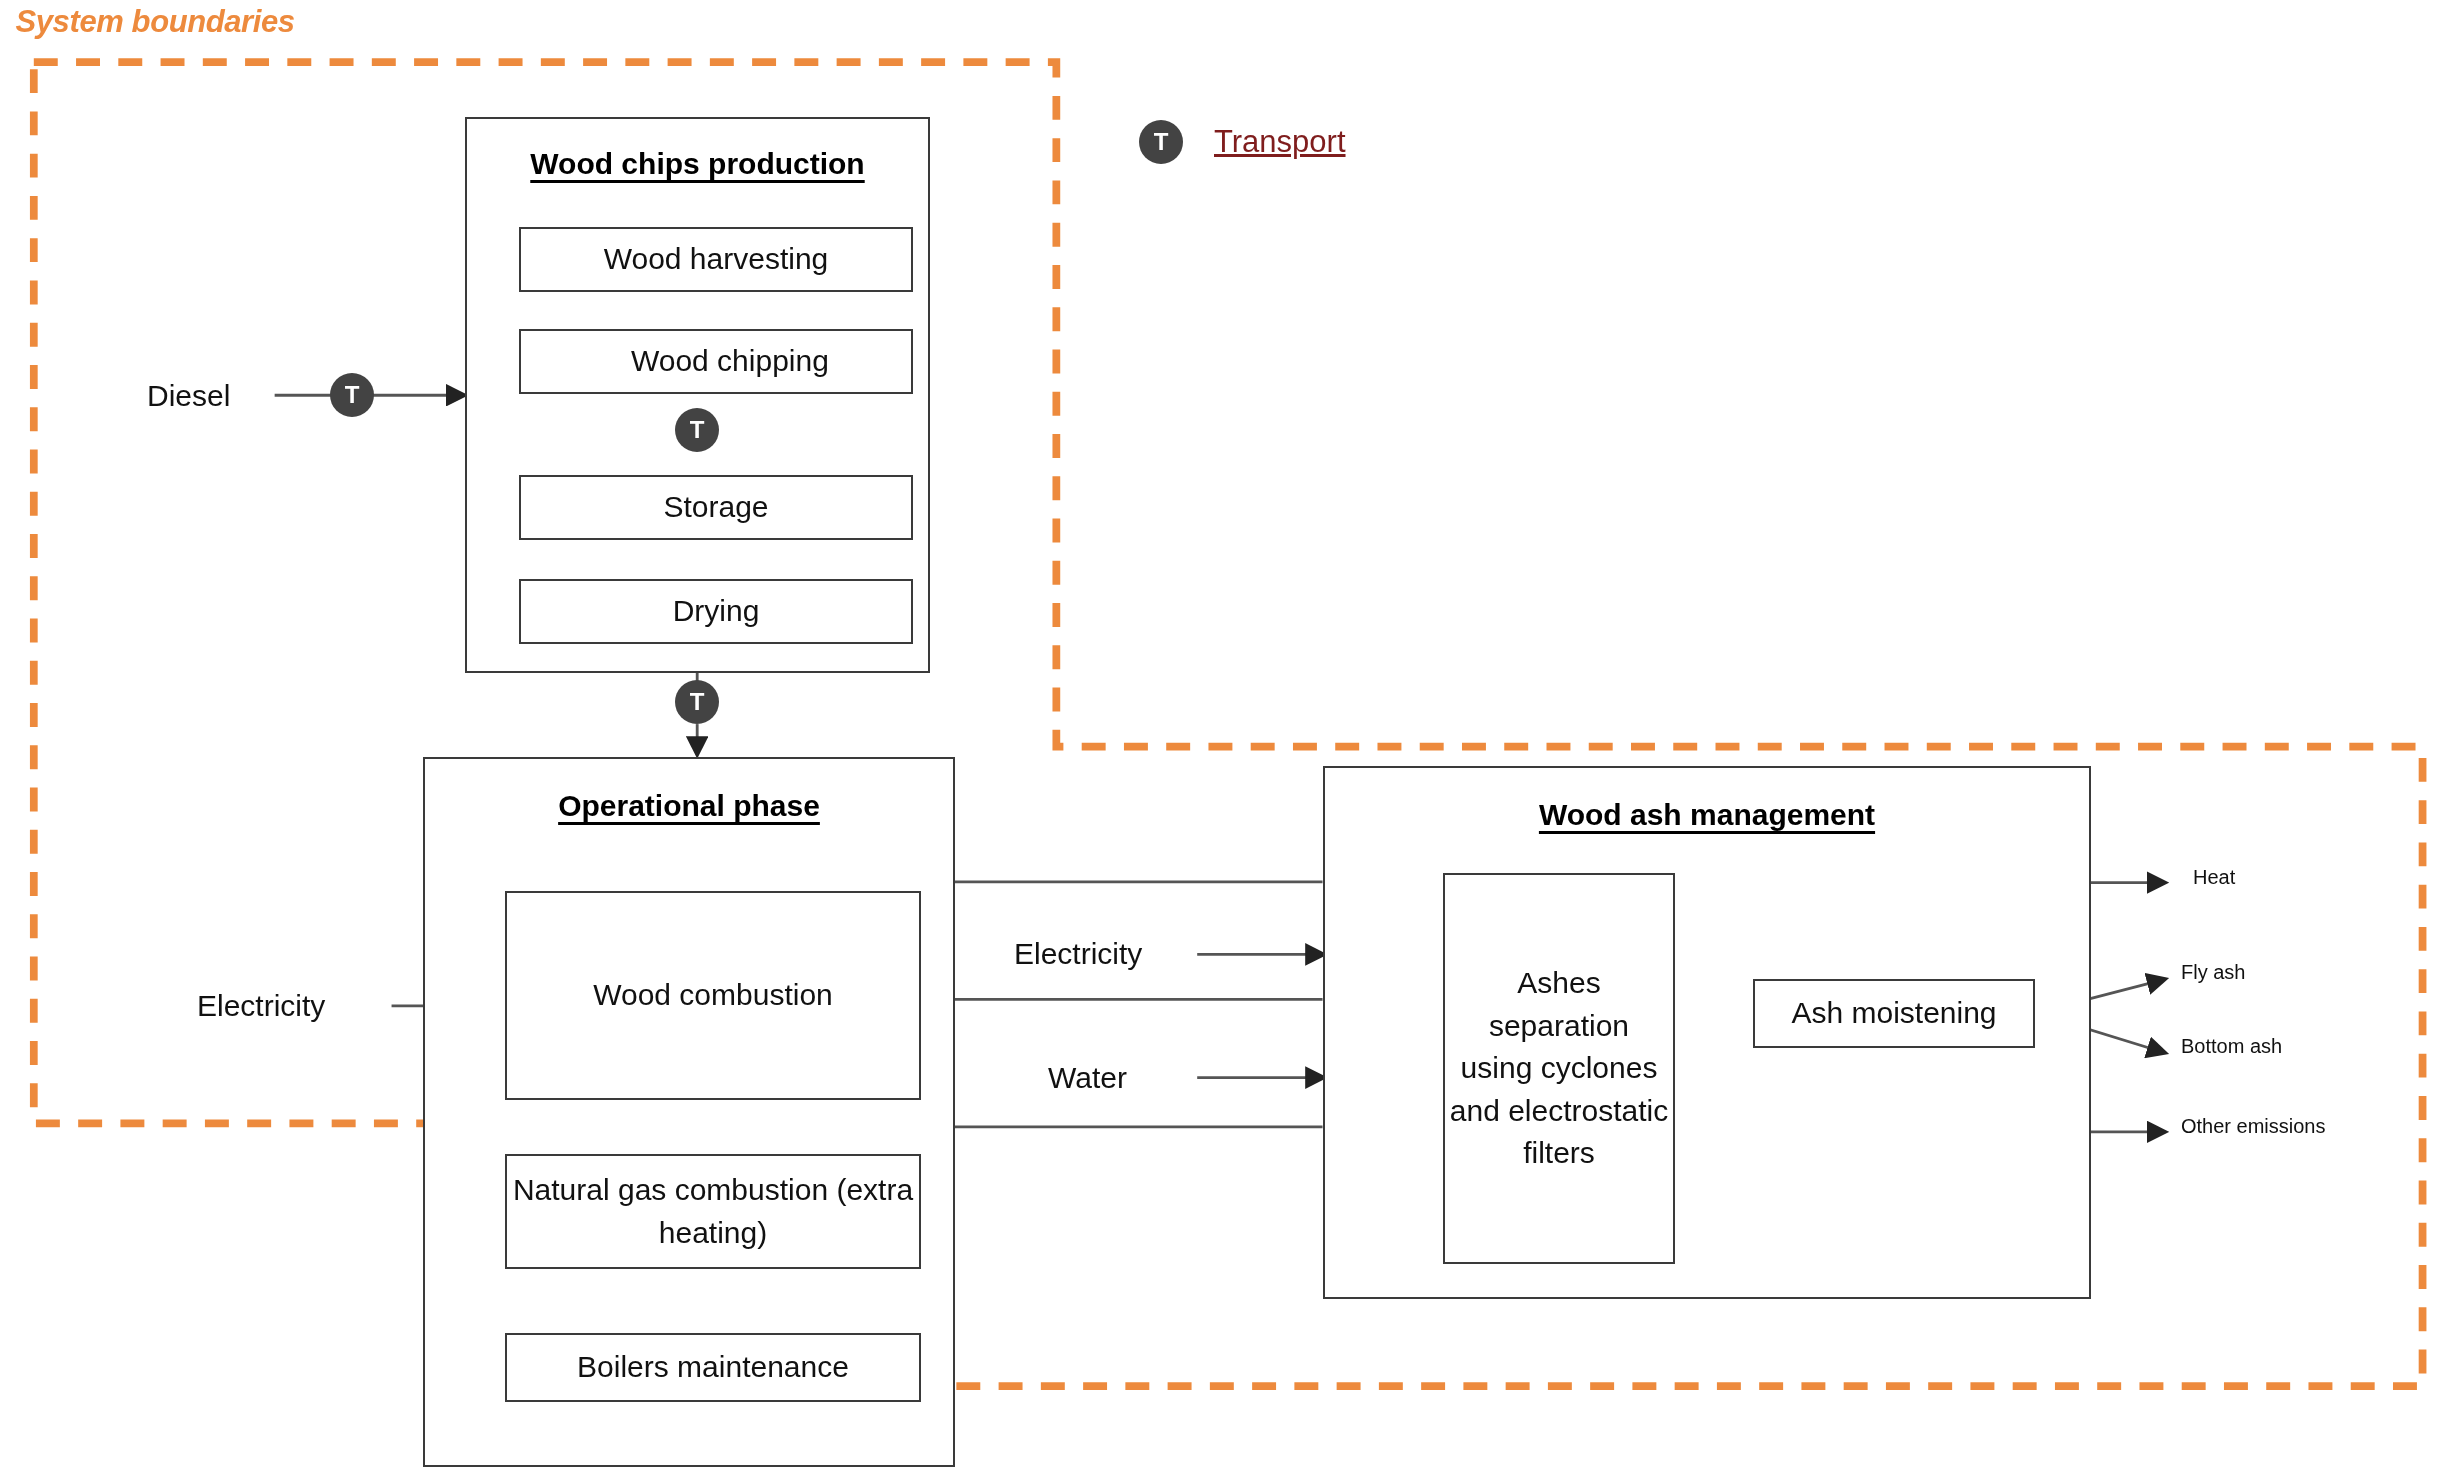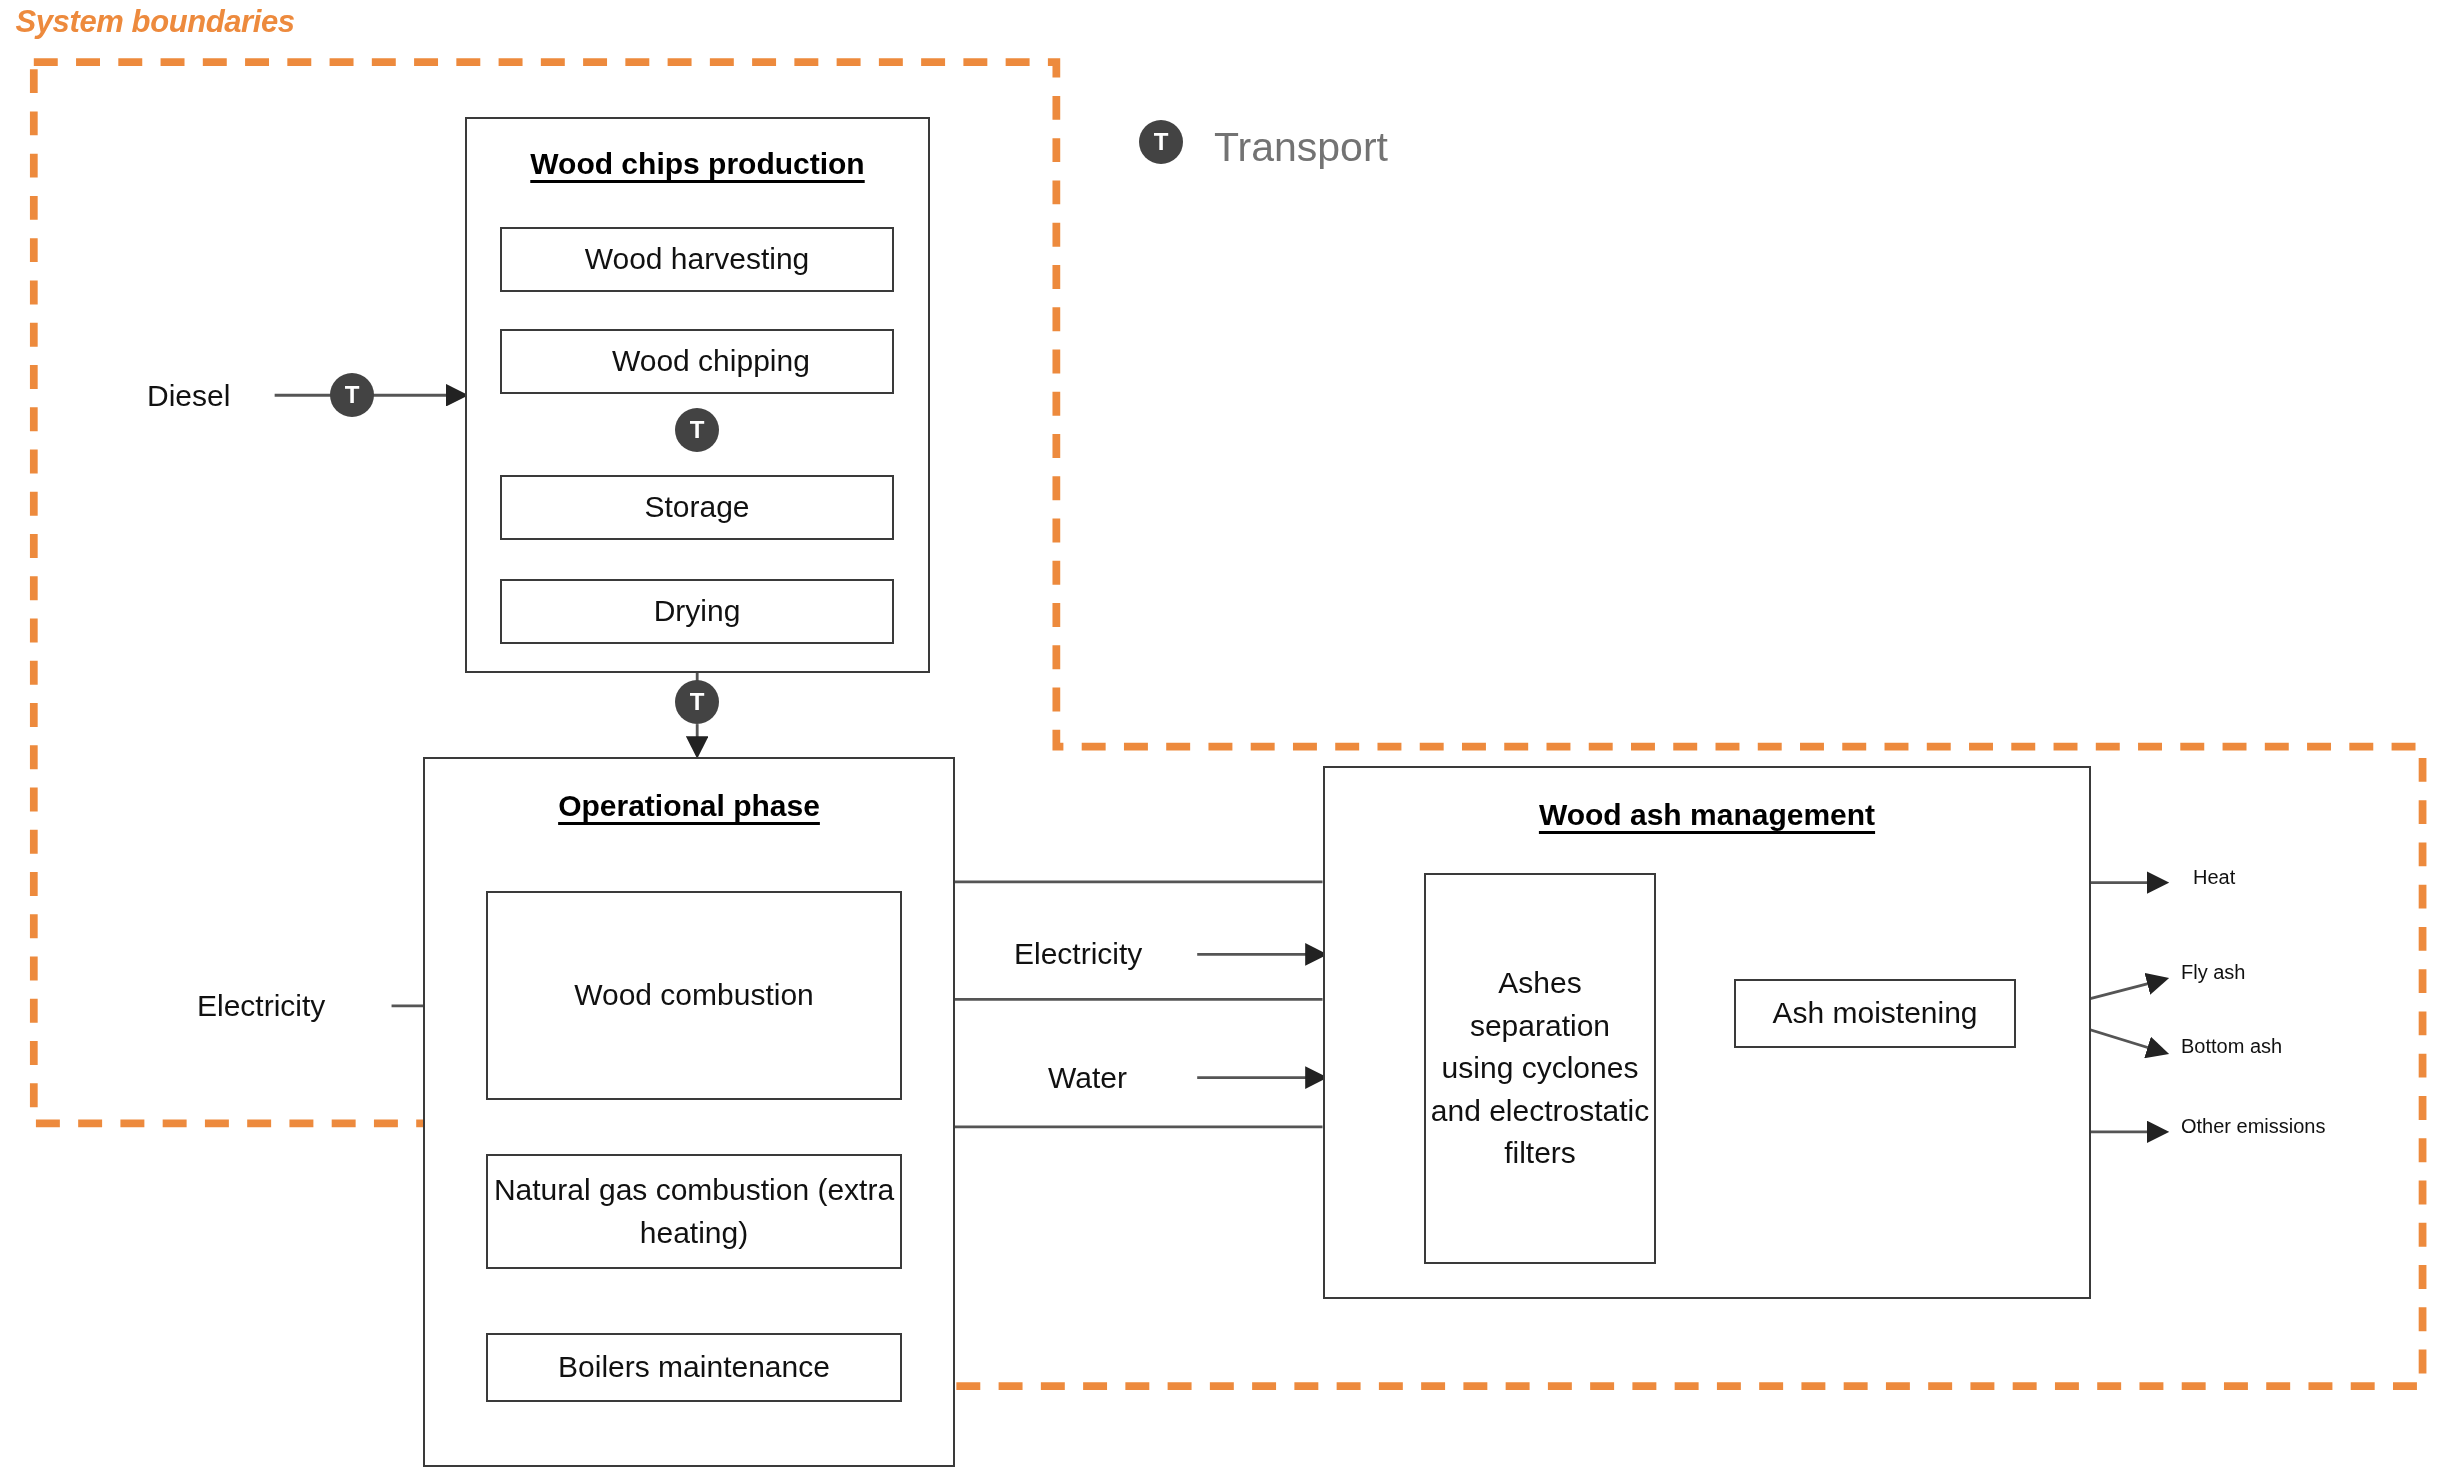--- a/index.html
+++ b/index.html
@@ -21,40 +21,41 @@
     text-align:center; font-weight:bold; font-size:30px; color:#000;
     text-decoration:underline; text-underline-offset:5.6px;
     text-decoration-thickness:2.8px;
   }
   .nodebox{
     position:absolute; box-sizing:border-box; background:#fff;
     border:2.1px solid #3a3a3a;
     display:flex; align-items:center; justify-content:center;
     text-align:center; font-size:30px; color:#111; line-height:1.22;
     padding:1.4px 4.2px;
+    margin-left:19px;
   }
   .nodebox.tall{line-height:1.42;}
   .flowlabel{
     position:absolute; font-size:30px; color:#111; white-space:nowrap;
   }
   .outlabel{
     position:absolute; font-size:20px; color:#111; white-space:nowrap;
   }
   .tnode{
     position:absolute; width:44px; height:44px; border-radius:50%;
     background:#434343; color:#fff; font-size:24px; font-weight:600;
     display:flex; align-items:center; justify-content:center;
   }
   .legend-t{
     position:absolute; width:44px; height:44px; border-radius:50%;
     background:#434343; color:#fff; font-size:24px; font-weight:600;
     display:flex; align-items:center; justify-content:center;
   }
   .legend-label{
-    position:absolute; font-size:41px; color:#737373; white-space:nowrap;
+    position:absolute; font-size:31px; color:#7f1d1d; white-space:nowrap;text-decoration:underline;
   }
 </style>
 </head>
 <body>
 
 <div id="stage">
 
   <svg class="layer" viewBox="0 0 3496 2104" width="2462" height="1482">
     <polyline points="48,88 1500,88 1500,1060 3440,1060 3440,1968 1330,1968 1330,1595 48,1595 48,88" fill="none" stroke="#ED8A3D" stroke-width="11" stroke-dasharray="34 26" stroke-linecap="butt"></polyline>
   </svg>

